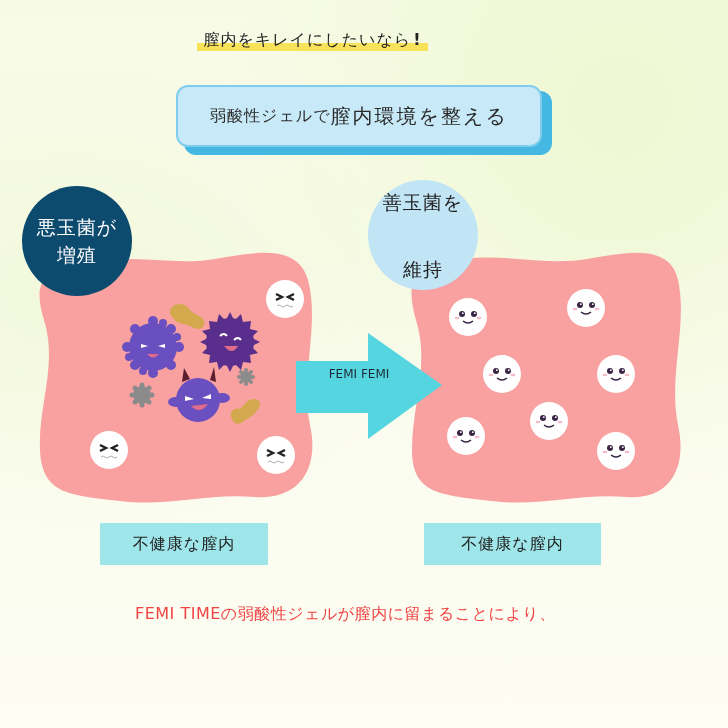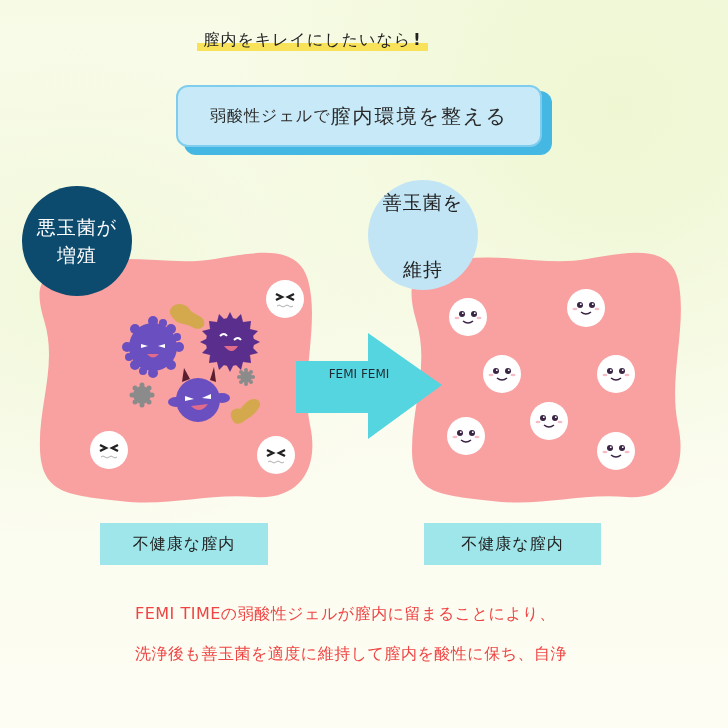--- a/index.html
+++ b/index.html
@@ -298,14 +298,13 @@
       <ellipse cx="8" cy="20" rx="2.5" ry="1.2" fill="#f5bcc8"></ellipse>
       <ellipse cx="30" cy="20" rx="2.5" ry="1.2" fill="#f5bcc8"></ellipse>
     </svg>
 </div>
 
 <div class="abs label label-bad">不健康な膣内</div>
 <div class="abs label label-good">不健康な膣内</div>
 
 <div class="abs desc">
   <div>FEMI TIMEの弱酸性ジェルが膣内に留まることにより、</div>
-  <div>洗浄後も善玉菌を適度に維持して膣内を酸性に保ち、自浄</div>
 </div>
 
 </body></html>

